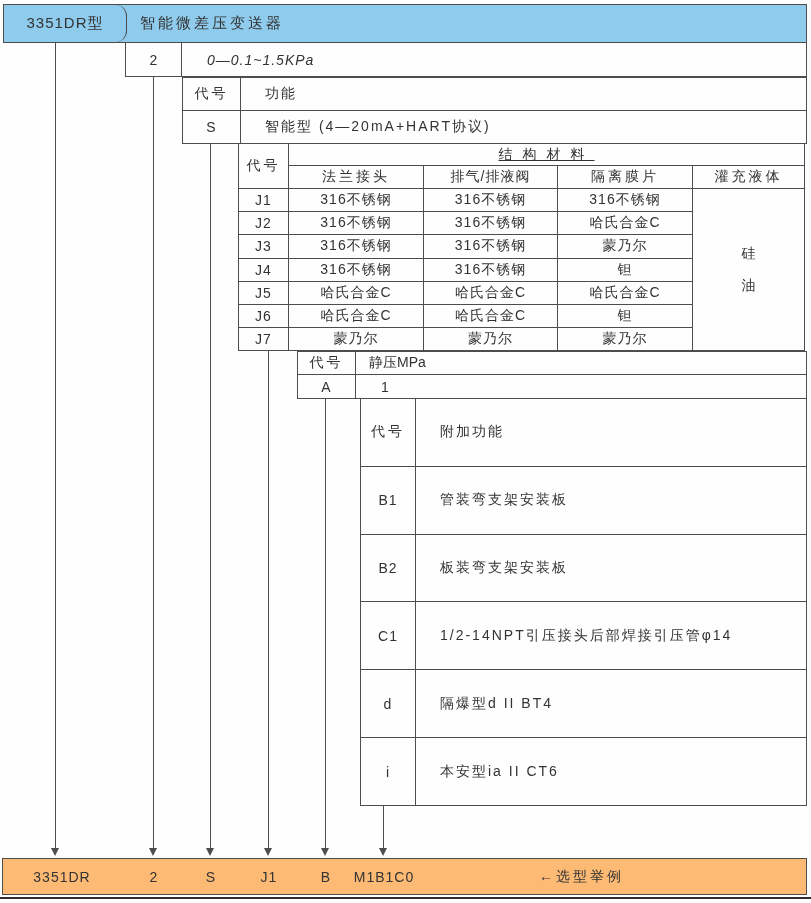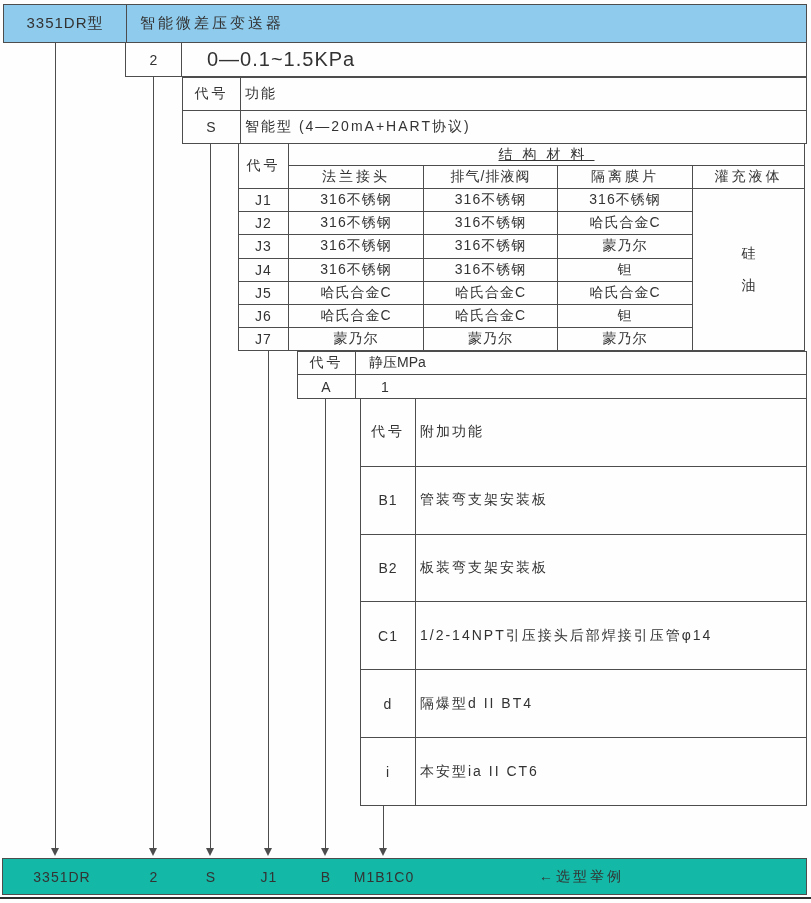--- a/index.html
+++ b/index.html
@@ -4,47 +4,47 @@
 <style>
   html,body{margin:0;padding:0;background:#ffffff;}
   .page{position:relative;width:811px;height:903px;background:#fefefe;
         font-family:"Liberation Sans","DejaVu Sans",sans-serif;color:#333;overflow:hidden;}
   .abs{position:absolute;box-sizing:border-box;}
 
   
   .hdr{display:flex;align-items:center;background:#8fcbec;border:1px solid #4d4d4d;}
   .hdr .model{width:122px;text-align:center;font-size:15px;letter-spacing:1px;
               border-right:1px solid #4d4d4d;align-self:stretch;display:flex;
-              align-items:center;justify-content:center;}
+              align-items:center;justify-content:center;border-radius:11px;}
   .hdr .name{flex:1;padding-left:13px;font-size:15px;letter-spacing:3px;}
 
   
   table{border-collapse:collapse;table-layout:fixed;}
   td{border:1px solid #4d4d4d;font-size:14px;color:#333;overflow:hidden;white-space:nowrap;}
   .c{text-align:center;letter-spacing:1px;}
   .cs{text-align:center;letter-spacing:3px;}
-  .d{padding-left:4px;letter-spacing:2px;margin-left:48px;}
+  .d{padding-left:24px;letter-spacing:2px;margin-left:48px;}
   .t{letter-spacing:10px;text-align:center;text-decoration:underline;}
 
   .rangebox{display:flex;border:1px solid #4d4d4d;background:#fefefe;}
   .rangebox .rc{width:55px;border-right:1px solid #4d4d4d;display:flex;align-items:center;
                 justify-content:center;font-size:14px;}
-  .rangebox .rv{flex:1;display:flex;align-items:center;padding-left:25px;font-size:20px;
-                letter-spacing:1px;}
+  .rangebox .rv{flex:1;display:flex;align-items:center;padding-left:25px;font-size:14px;
+                letter-spacing:1px;font-style:italic;}
 
   .fill{display:flex;flex-direction:column;align-items:center;justify-content:center;
         gap:14px;letter-spacing:0;}
 
   
   .vline{position:absolute;width:1px;background:#4d4d4d;}
   .arrow{position:absolute;width:0;height:0;border-left:4px solid transparent;
          border-right:4px solid transparent;border-top:8px solid #4d4d4d;}
 
   
-  .examplebox{border:1px solid #4d4d4d;background:#14b8a6;}
+  .examplebox{border:1px solid #4d4d4d;background:#fdba74;}
   .examplebox span{position:absolute;top:50%;transform:translate(-50%,-50%);
                    font-size:14px;letter-spacing:1px;white-space:nowrap;}
   .examplebox .note{transform:translate(0,-50%);letter-spacing:3px;}
   .botrule{background:#2e2e2e;}
 </style>
 </head>
 <body>
 
 <div class="page">
 

